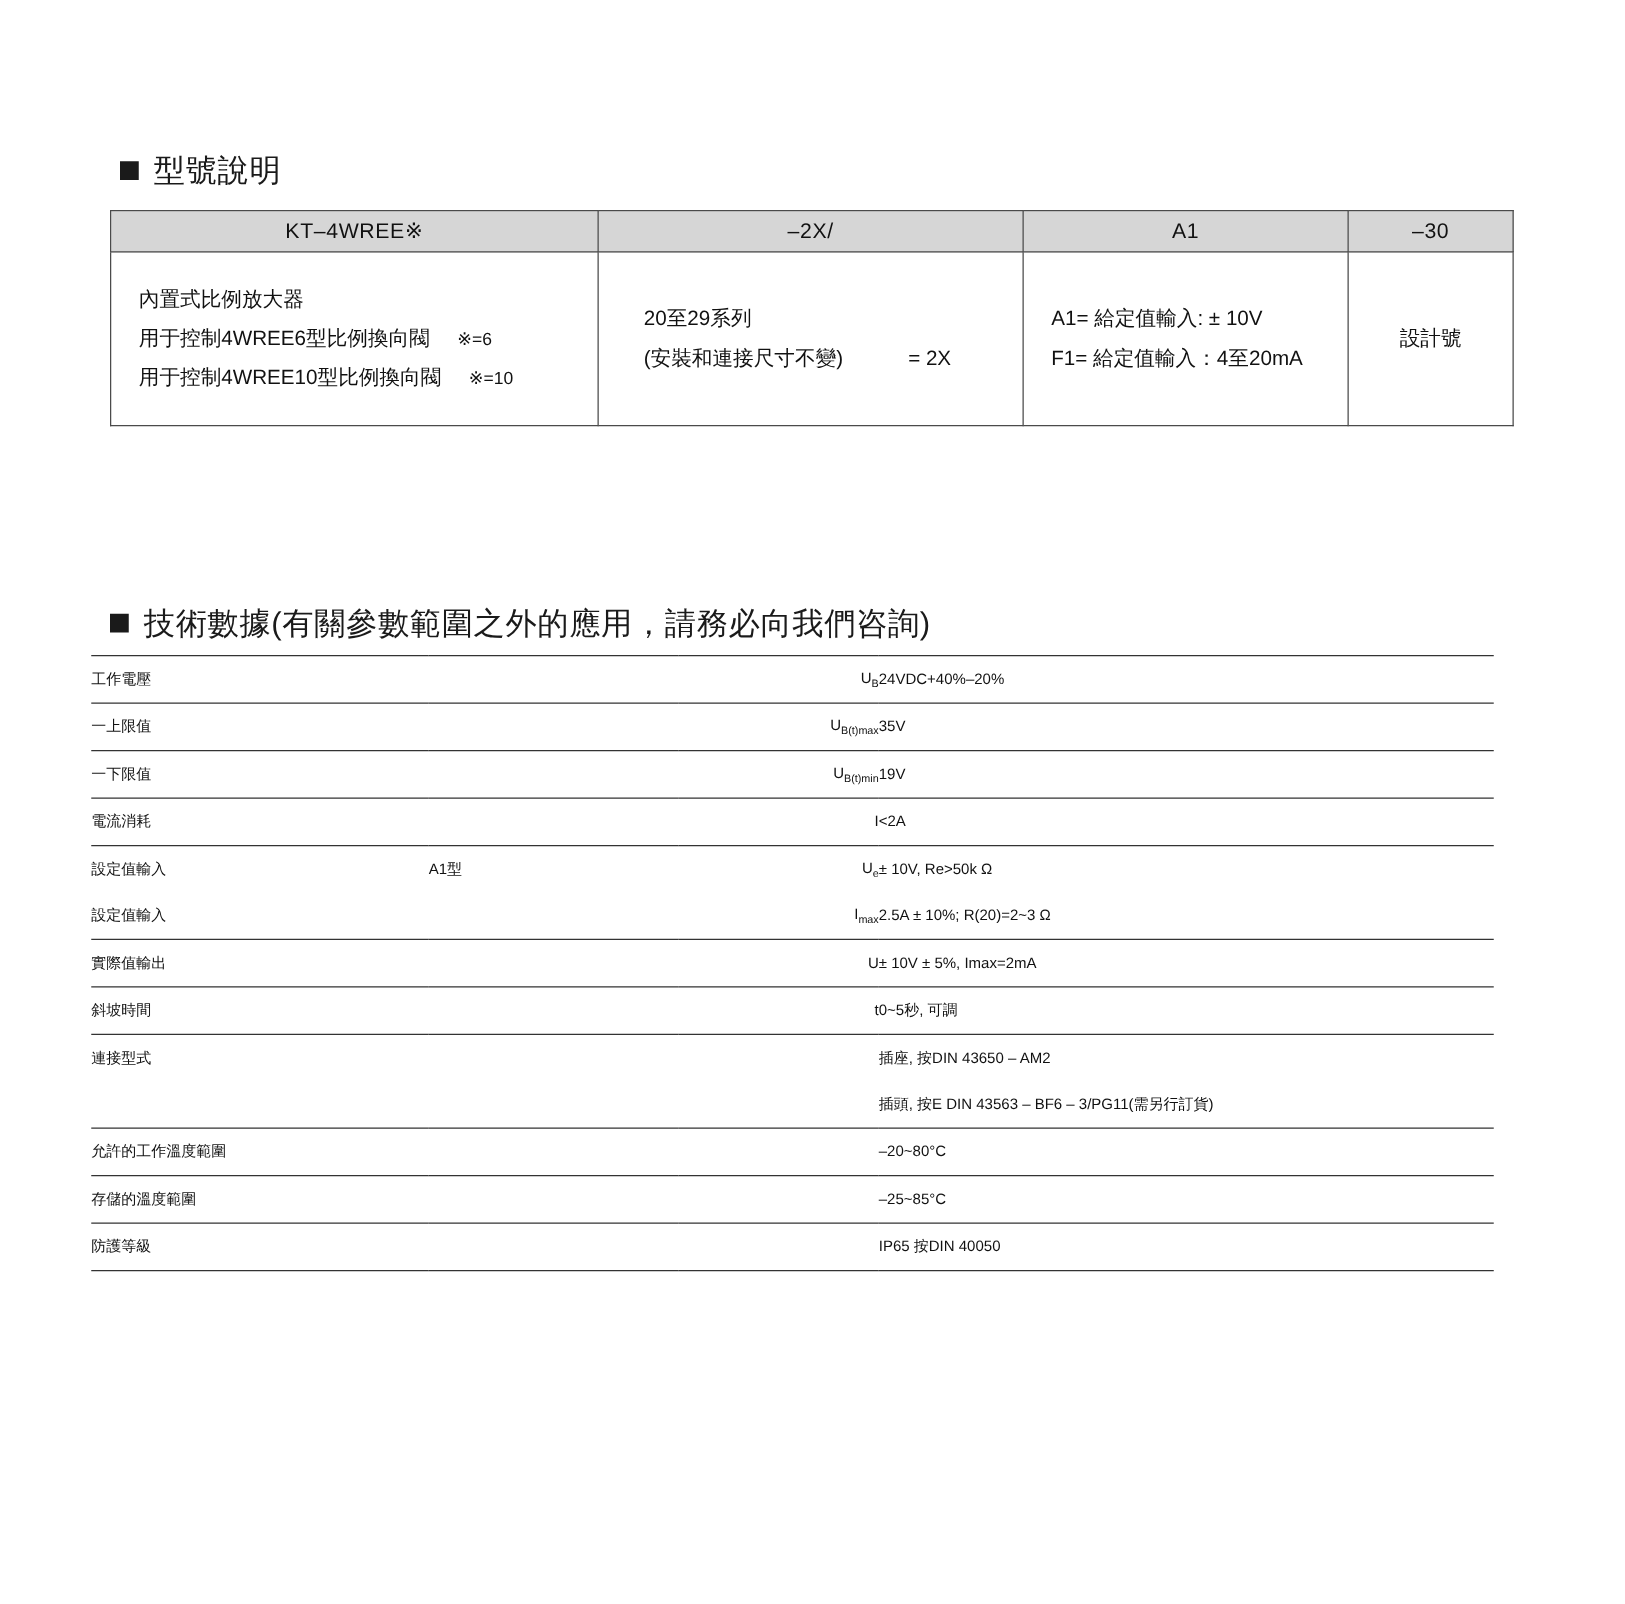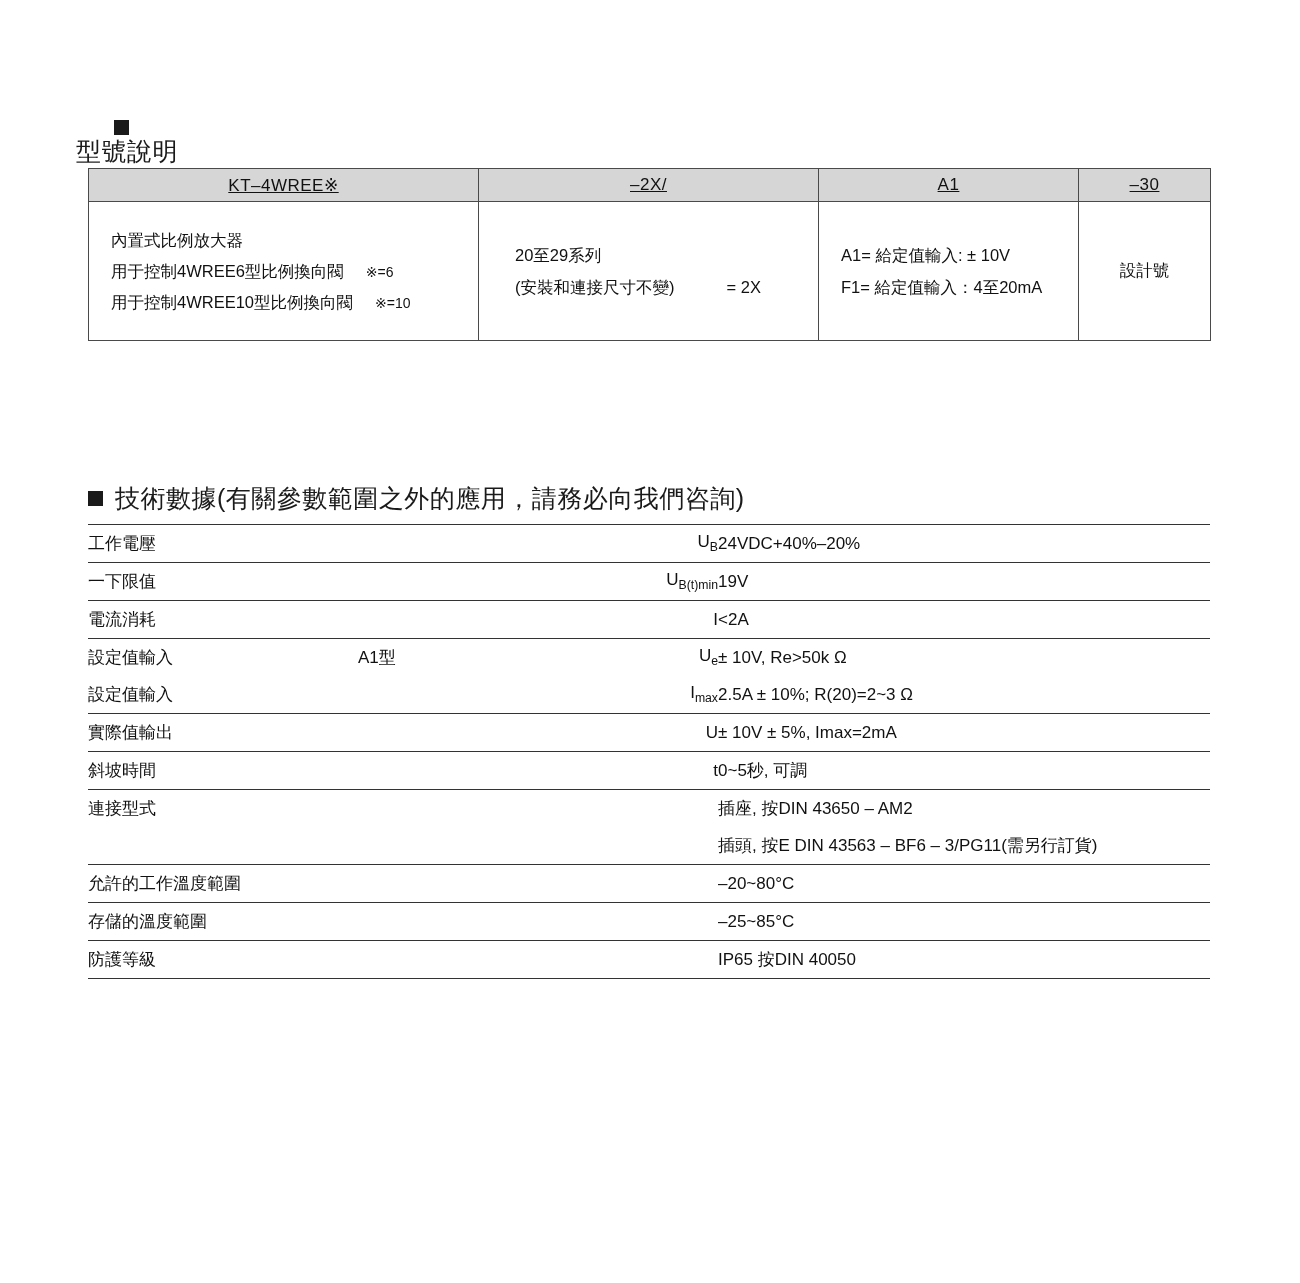--- a/index.html
+++ b/index.html
@@ -33,21 +33,21 @@
   }
   .section-heading .bullet {
     display: inline-block;
     width: 15px;
     height: 15px;
     background: #1a1a1a;
     margin-right: 12px;
     flex: 0 0 auto;
   }
 
-  #heading-model { left: 76px; top: 120px; flex-direction: column; }
+  #heading-model { left: 96px; top: 120px; }
   #heading-tech  { left: 88px; top: 482px; }
 
   
   .model-table {
     position: absolute;
     left: 88px;
     top: 168px;
     width: 1122px;
     border-collapse: collapse;
     table-layout: fixed;
@@ -59,21 +59,20 @@
     padding: 0;
     vertical-align: middle;
   }
   .model-table thead th {
     background: #d6d6d6;
     height: 32px;
     font-weight: normal;
     text-align: center;
     font-size: 17px;
     letter-spacing: 0.5px;
-    text-decoration: underline;
   }
   .model-table tbody td {
     height: 118px;
     padding: 10px 0;
   }
   .cell-lines {
     display: flex;
     flex-direction: column;
     justify-content: center;
     height: 100%;
@@ -86,26 +85,26 @@
   .pad-left { padding-left: 22px; }
   .pad-left2 { padding-left: 36px; }
   .center { text-align: center; }
   .mark { font-size: 14px; }
   .mark-sp { margin-left: 22px; }
   .sp-wide { display: inline-block; width: 52px; }
 
   
   .tech-table {
     position: absolute;
-    left: 88px;
+    left: 73px;
     top: 524px;
     width: 1122px;
     border-collapse: collapse;
     table-layout: fixed;
-    font-size: 17px;
+    font-size: 12px;
   }
   .tech-table td {
     border: none;
     border-bottom: 1px solid #333333;
     padding: 0;
     height: 37px;
     vertical-align: middle;
     line-height: 1.25;
   }
   .tech-table tr.no-rule td { border-bottom: none; }
@@ -189,20 +188,26 @@
       <col>
     </colgroup>
     <tbody>
       <tr class="top-rule">
         <td class="c-label">工作電壓</td>
         <td class="c-sub"></td>
         <td class="c-sym">U<sub>B</sub></td>
         <td class="c-val">24VDC+40%–20%</td>
       </tr>
       <tr>
+        <td class="c-label indent">一上限值</td>
+        <td class="c-sub"></td>
+        <td class="c-sym">U<sub>B(t)max</sub></td>
+        <td class="c-val">35V</td>
+      </tr>
+      <tr>
         <td class="c-label indent">一下限值</td>
         <td class="c-sub"></td>
         <td class="c-sym">U<sub>B(t)min</sub></td>
         <td class="c-val">19V</td>
       </tr>
       <tr>
         <td class="c-label">電流消耗</td>
         <td class="c-sub"></td>
         <td class="c-sym">I</td>
         <td class="c-val">&lt;2A</td>

